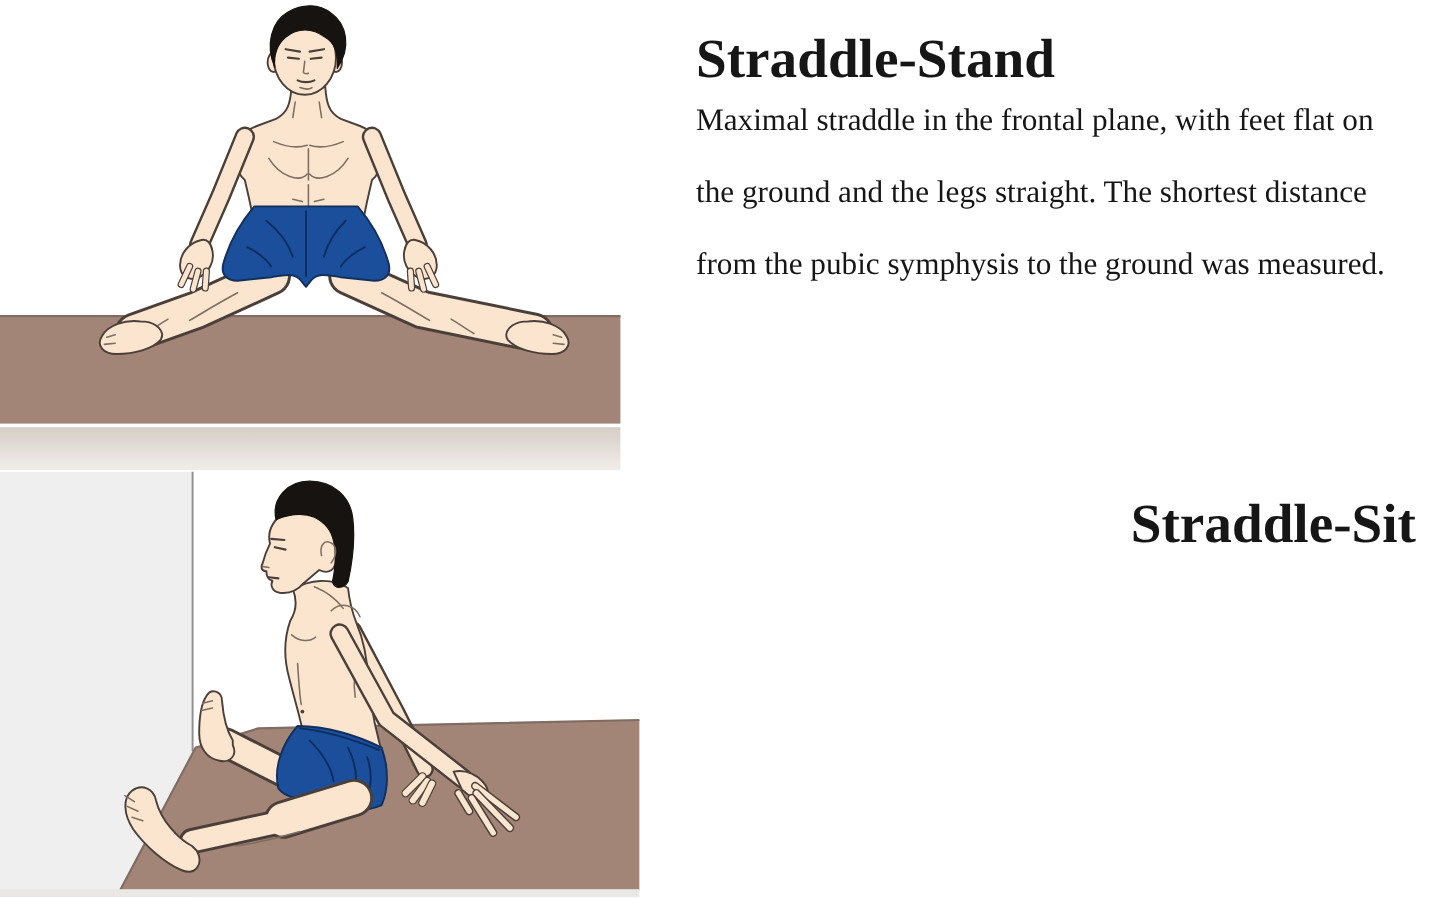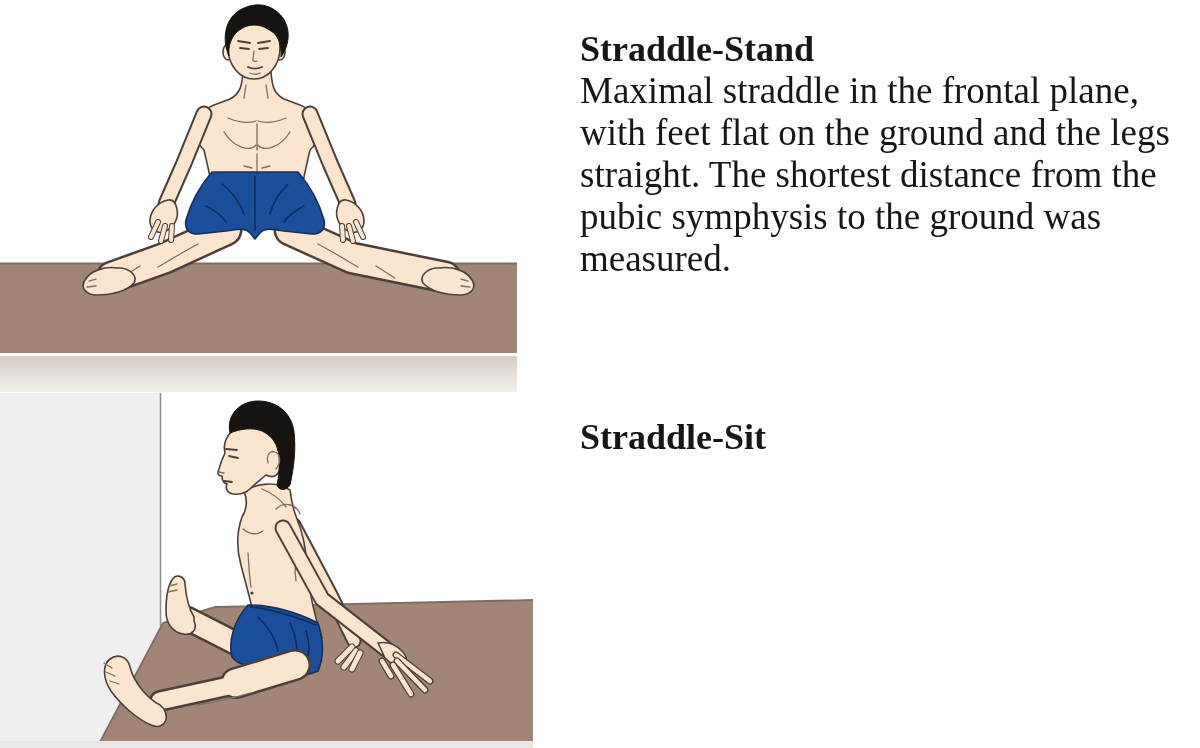--- a/index.html
+++ b/index.html
@@ -13,23 +13,23 @@
   html,body{margin:0;padding:0;background:#ffffff;}
   .page{
     position:relative;width:1200px;height:748px;background:#ffffff;
     overflow:hidden;font-family:"Liberation Serif","DejaVu Serif",serif;
   }
   .illus{position:absolute;left:0;}
   .illus-1{top:0;}
   .illus-2{top:393px;}
   .textcol{position:absolute;left:580px;width:600px;color:var(--text);}
   .block-1{top:28px;}
-  .block-2{top:416px;}
-  .t-heading{font-weight:bold;font-size:36px;line-height:42px;margin:0;}
-  .t-body{font-size:37px;line-height:42px;margin:0;}
+  .block-2{top:416px;text-align:right;}
+  .t-heading{font-weight:bold;font-size:46px;line-height:42px;margin:0;}
+  .t-body{font-size:26px;line-height:60px;margin:0;}
   
   .skin{fill:var(--skin);stroke:var(--outline);stroke-width:1.6;stroke-linejoin:round;}
   .hair{fill:var(--hair);stroke:var(--hair);stroke-width:1;stroke-linejoin:round;}
   .shorts{fill:var(--shorts);stroke:#13305c;stroke-width:1.6;stroke-linejoin:round;}
   .lo{fill:none;stroke:var(--outline);stroke-linecap:round;stroke-linejoin:round;}
   .lf{fill:none;stroke:var(--skin);stroke-linecap:round;stroke-linejoin:round;}
   .det{fill:none;stroke:var(--detail);stroke-width:1.3;stroke-linecap:round;}
   .detd{fill:none;stroke:var(--outline);stroke-width:1.8;stroke-linecap:round;}
   .fold{fill:none;stroke:var(--shorts-dark);stroke-width:1.6;stroke-linecap:round;}
   .flooredge{fill:none;stroke:var(--floor-edge);stroke-width:1.8;}

